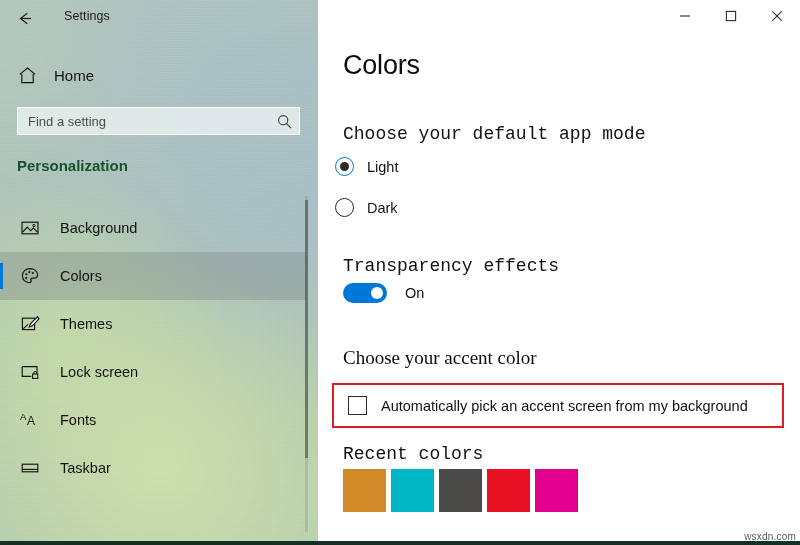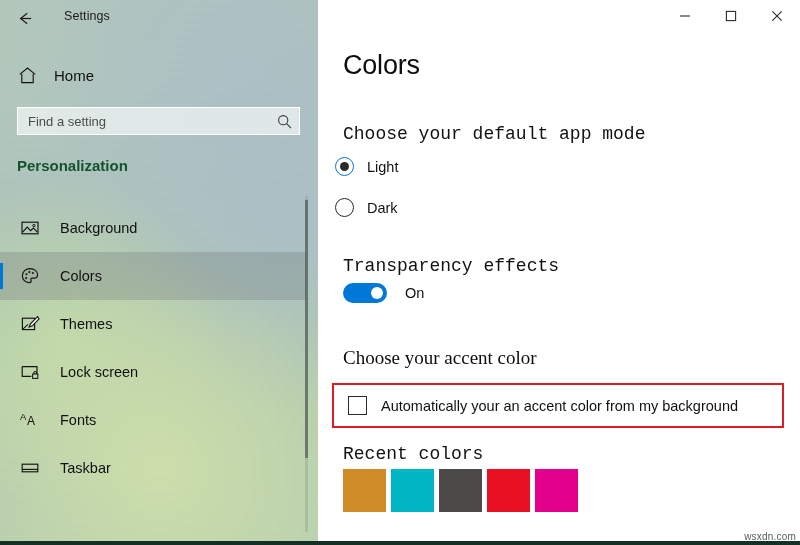--- a/index.html
+++ b/index.html
@@ -504,21 +504,21 @@
       <span class="toggle" style="background: rgb(0, 120, 215);">
         <span class="toggle-knob"></span>
       </span>
       <span class="toggle-label">On</span>
     </div>
 
     <div class="heading2">Choose your accent color</div>
 
     <div class="auto-accent-box" style="border-color: rgb(224, 27, 36);">
       <span class="checkbox"></span>
-      <span class="checkbox-label">Automatically your an accent color from my background</span>
+      <span class="checkbox-label">Automatically pick an accent screen from my background</span>
     </div>
 
     <div class="group-label" id="lbl-recent">Recent colors</div>
 
     <div class="swatches">
       <span class="swatch" id="sw0" style="background: rgb(206, 139, 40);"></span>
       <span class="swatch" id="sw1" style="background: rgb(0, 183, 195);"></span>
       <span class="swatch" id="sw2" style="background: rgb(76, 74, 72);"></span>
       <span class="swatch" id="sw3" style="background: rgb(232, 17, 35);"></span>
       <span class="swatch" id="sw4" style="background: rgb(227, 0, 140);"></span>

